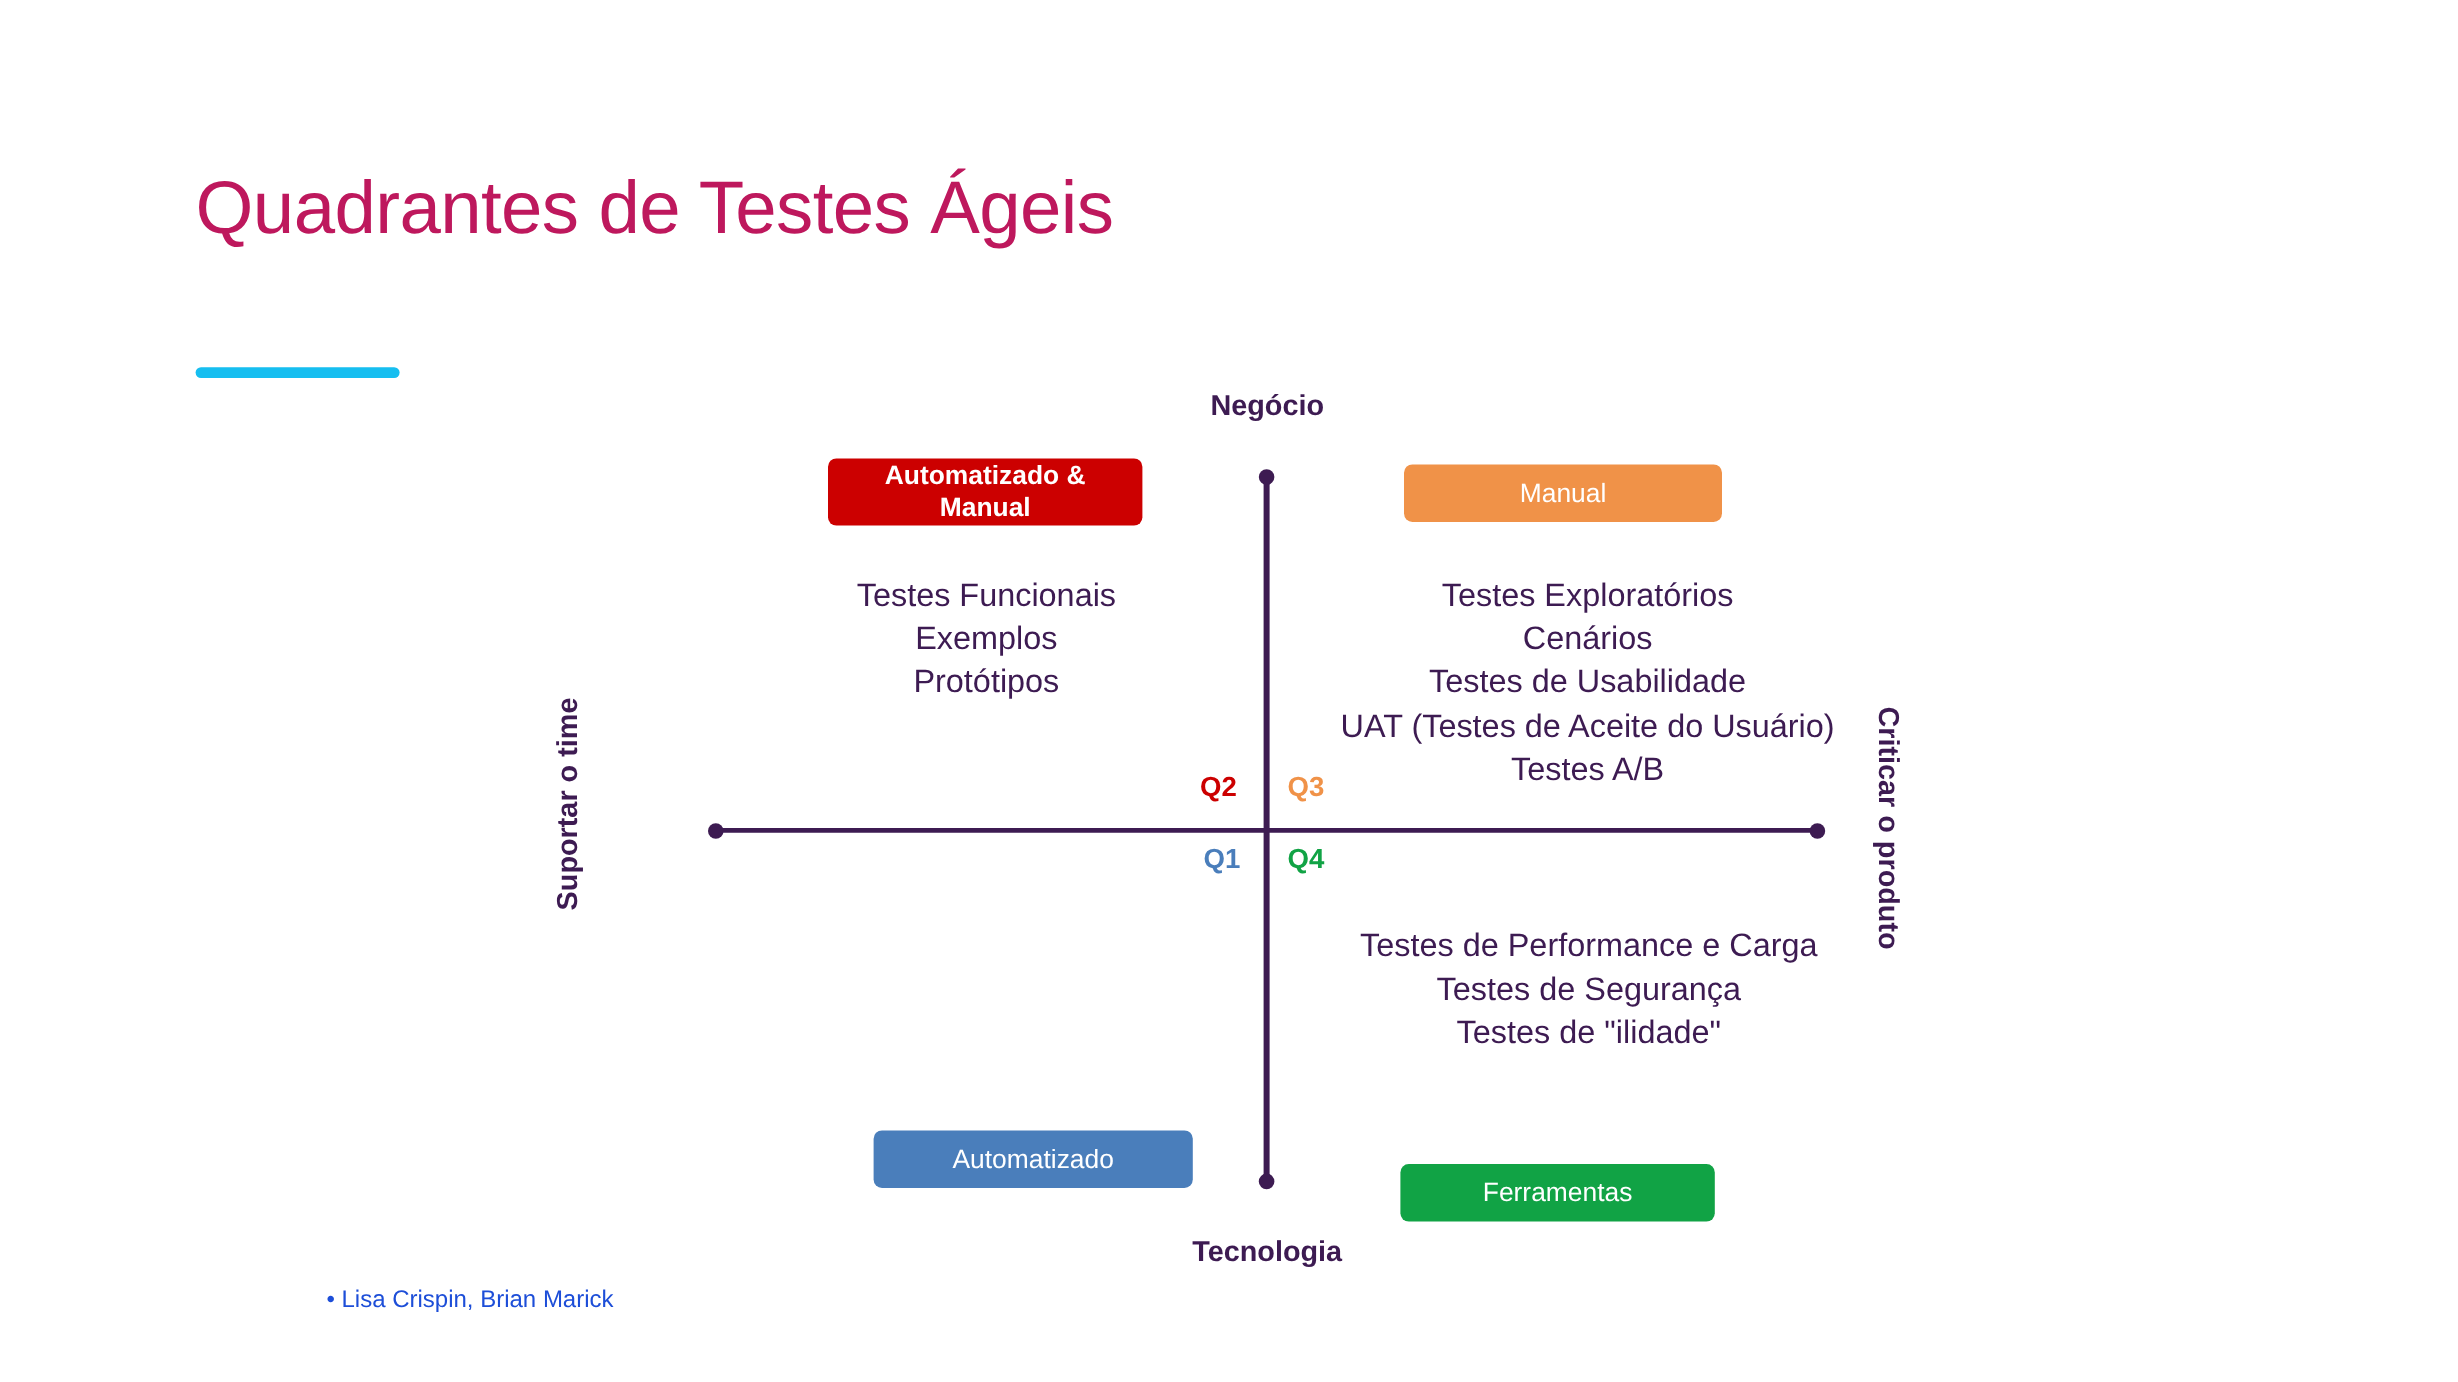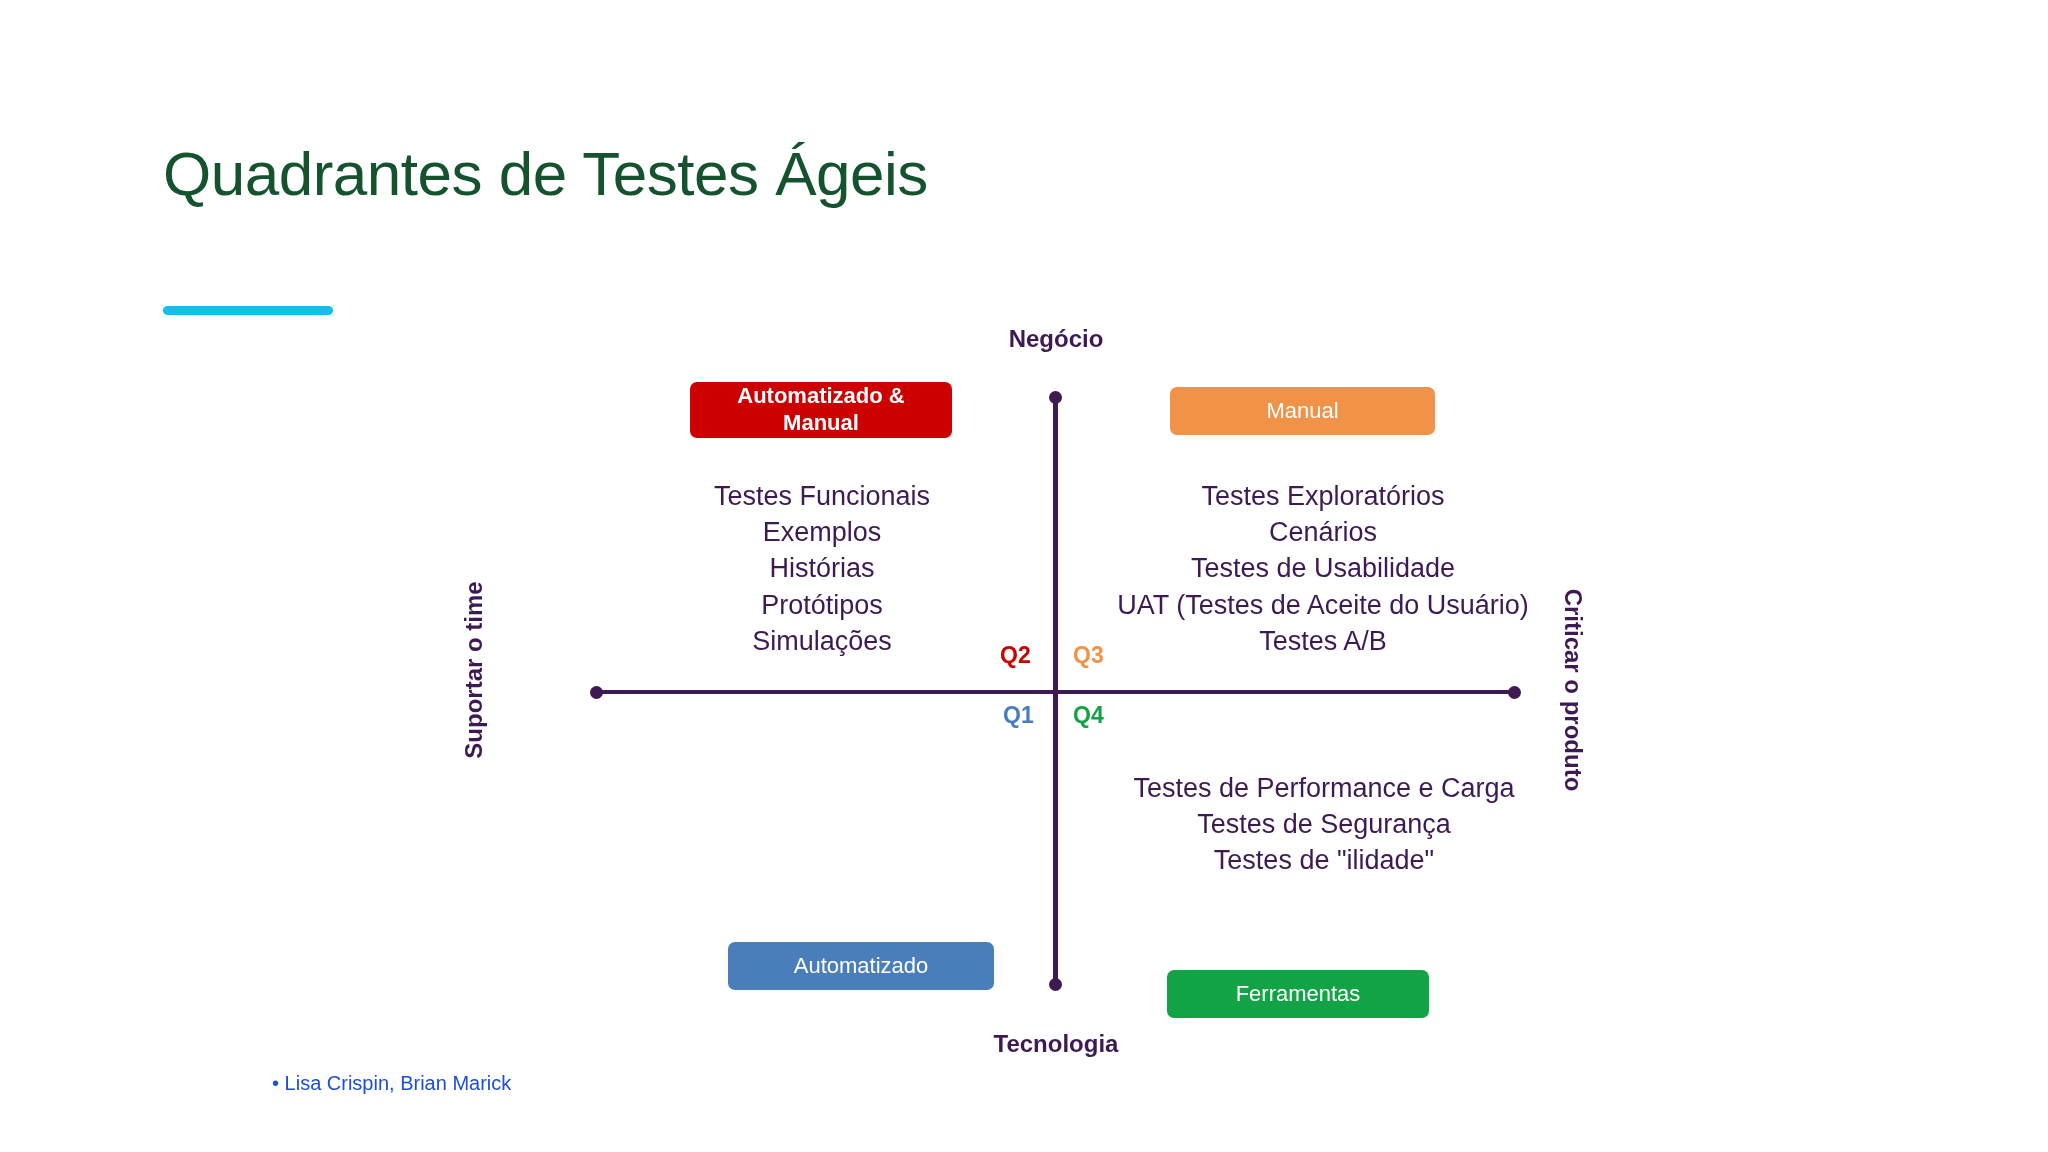--- a/index.html
+++ b/index.html
@@ -16,21 +16,21 @@
     -webkit-font-smoothing: antialiased;
   }
 
   
   #slide-title {
     position: absolute;
     left: 163px;
     top: 140px;
     font-size: 62px;
     line-height: 1.1;
-    color: #14532d;
+    color: #be185d;
     font-family: "Liberation Sans", sans-serif;
     font-weight: 400;
     letter-spacing: -0.5px;
     white-space: nowrap;
   }
   #title-accent {
     position: absolute;
     left: 163px;
     top: 306px;
     width: 170px;
@@ -213,23 +213,21 @@
   <div class="axis-caption" id="caption-right">Criticar o produto</div>
 
   <div class="pill" id="pill-q2">Automatizado &amp; Manual</div>
   <div class="pill" id="pill-q3">Manual</div>
   <div class="pill" id="pill-q1">Automatizado</div>
   <div class="pill" id="pill-q4">Ferramentas</div>
 
   <div class="quad-list" id="list-q2">
       <div>Testes Funcionais</div>
       <div>Exemplos</div>
-      <div>Histórias</div>
       <div>Protótipos</div>
-      <div>Simulações</div>
     </div>
   <div class="quad-list" id="list-q3">
       <div>Testes Exploratórios</div>
       <div>Cenários</div>
       <div>Testes de Usabilidade</div>
       <div>UAT (Testes de Aceite do Usuário)</div>
       <div>Testes A/B</div>
     </div>
   <div class="quad-list" id="list-q4">
       <div>Testes de Performance e Carga</div>

